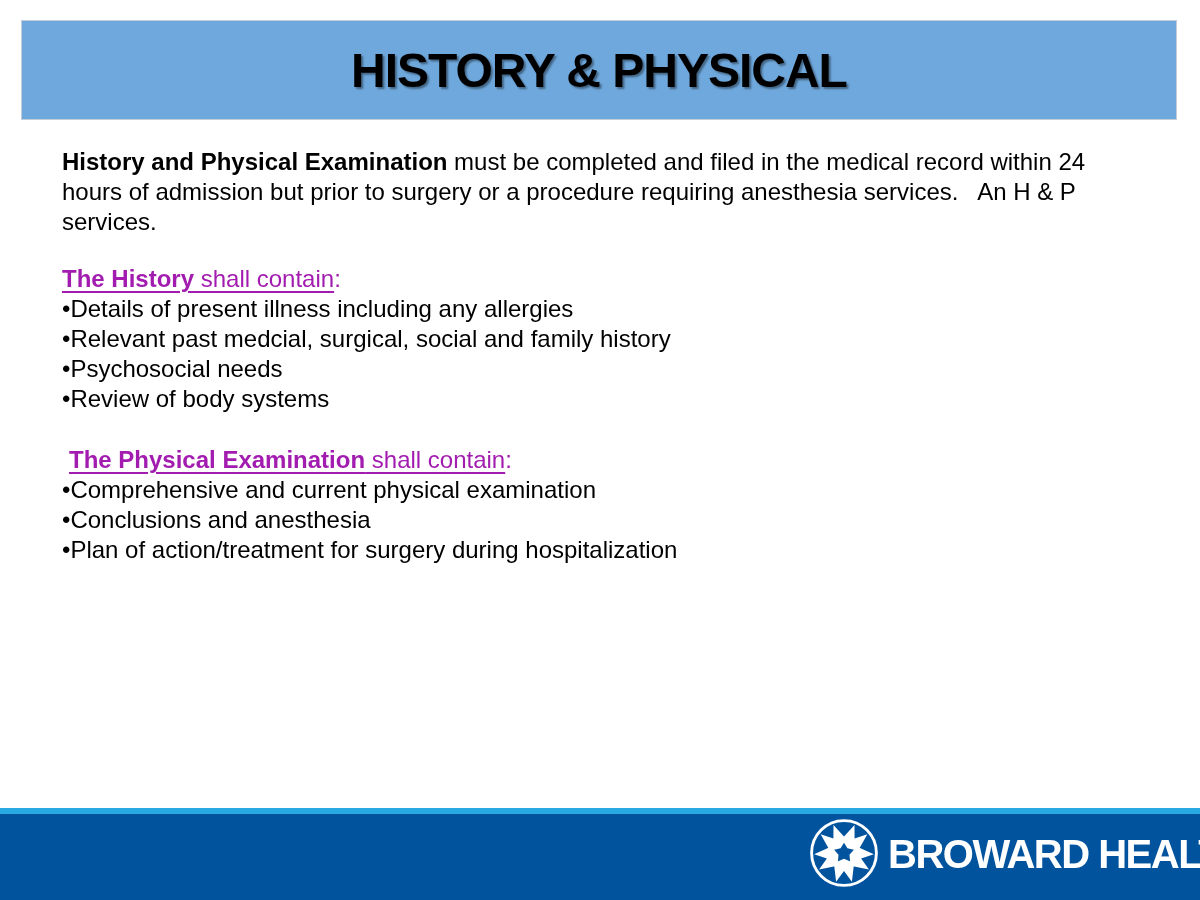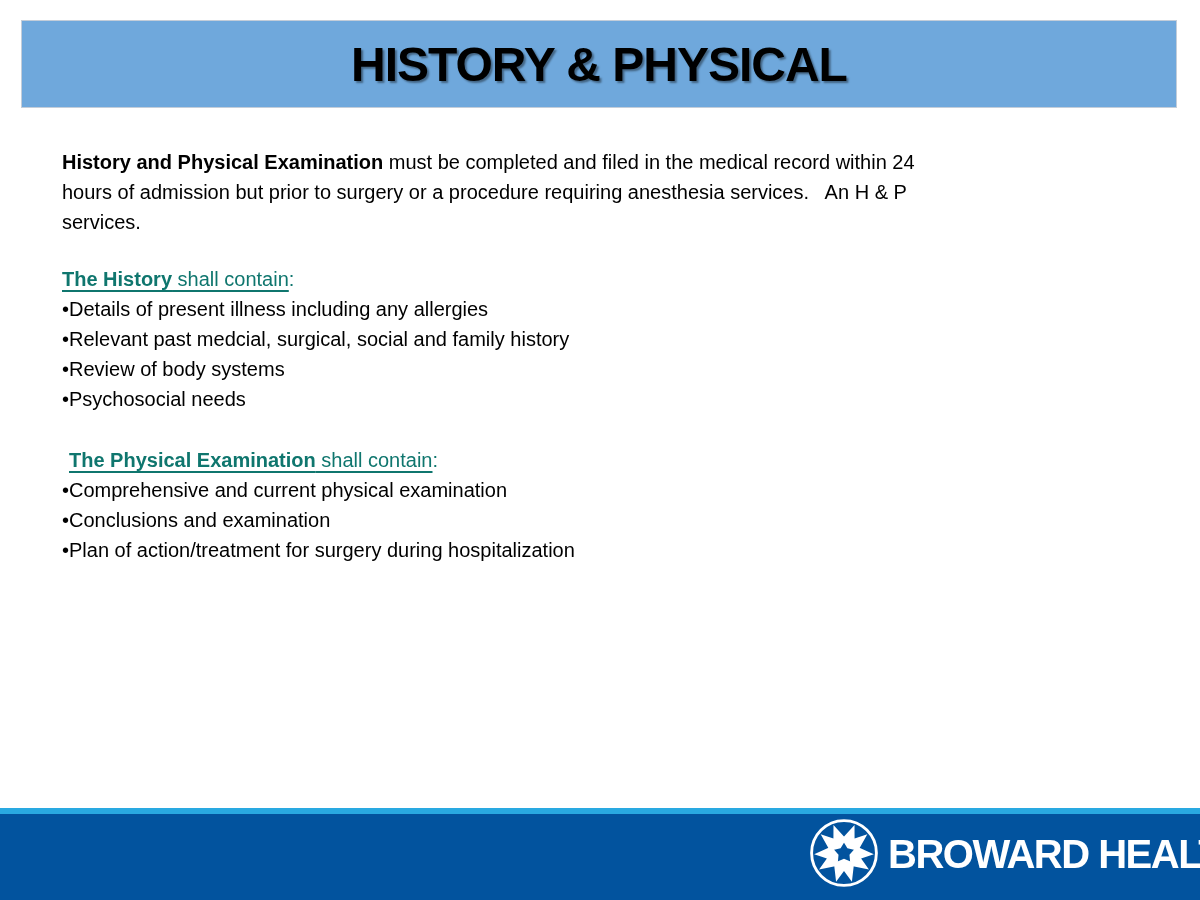--- a/index.html
+++ b/index.html
@@ -12,21 +12,21 @@
     font-family: "Liberation Sans", sans-serif;
     color: #000;
   }
 
   
   .header {
     position: absolute;
     left: 21px;
     top: 20px;
     width: 1156px;
-    height: 88px;
+    height: 100px;
     background: #6FA8DC;
     border: 1px solid #c3cdd9;
     box-sizing: border-box;
     display: flex;
     align-items: center;
     justify-content: center;
   }
   .title {
     font-size: 48px;
     font-weight: bold;
@@ -34,29 +34,29 @@
     color: #000;
     text-shadow: 2px 2px 2px rgba(0,0,0,0.40);
     white-space: pre;
   }
 
   
   .content {
     position: absolute;
     left: 62px;
     top: 147px;
-    font-size: 20px;
+    font-size: 24px;
     line-height: 30px;
     color: #000;
   }
   .line { white-space: pre; }
   .bold { font-weight: bold; }
 
   .section-heading {
-    color: #0f766e;
+    color: #a21caf;
     white-space: pre;
   }
   .heading-underline {
     text-decoration: underline;
     text-decoration-thickness: 2px;
     text-underline-offset: 4px;
   }
   .history-heading  { margin-top: 27px; }
   .physical-heading { margin-top: 31px; padding-left: 7px; }
 
@@ -112,27 +112,27 @@
   <div class="content">
 
     <div class="line"><span class="bold">History and Physical Examination</span><span> must be completed and filed in the medical record within 24</span></div>
     <div class="line">hours of admission but prior to surgery or a procedure requiring anesthesia services.   An H &amp; P</div>
     <div class="line">services.</div>
 
     <div class="section-heading history-heading"><span class="heading-underline"><span class="bold">The History</span><span> shall contain</span></span><span>:</span></div>
 
     <div class="bullet">•Details of present illness including any allergies</div>
     <div class="bullet">•Relevant past medcial, surgical, social and family history</div>
+    <div class="bullet">•Psychosocial needs</div>
     <div class="bullet">•Review of body systems</div>
-    <div class="bullet">•Psychosocial needs</div>
 
     <div class="section-heading physical-heading"><span class="heading-underline"><span class="bold">The Physical Examination</span><span> shall contain</span></span><span>:</span></div>
 
     <div class="bullet">•Comprehensive and current physical examination</div>
-    <div class="bullet">•Conclusions and examination</div>
+    <div class="bullet">•Conclusions and anesthesia</div>
     <div class="bullet">•Plan of action/treatment for surgery during hospitalization</div>
 
   </div>
 
   <div class="footer-stripe"></div>
 
   <div class="footer">
     <svg class="logo" viewBox="-50 -50 100 100" xmlns="http://www.w3.org/2000/svg">
       <circle r="45" fill="none" stroke="#ffffff" stroke-width="4"></circle>
       <g fill="#ffffff" transform="rotate(36)">

